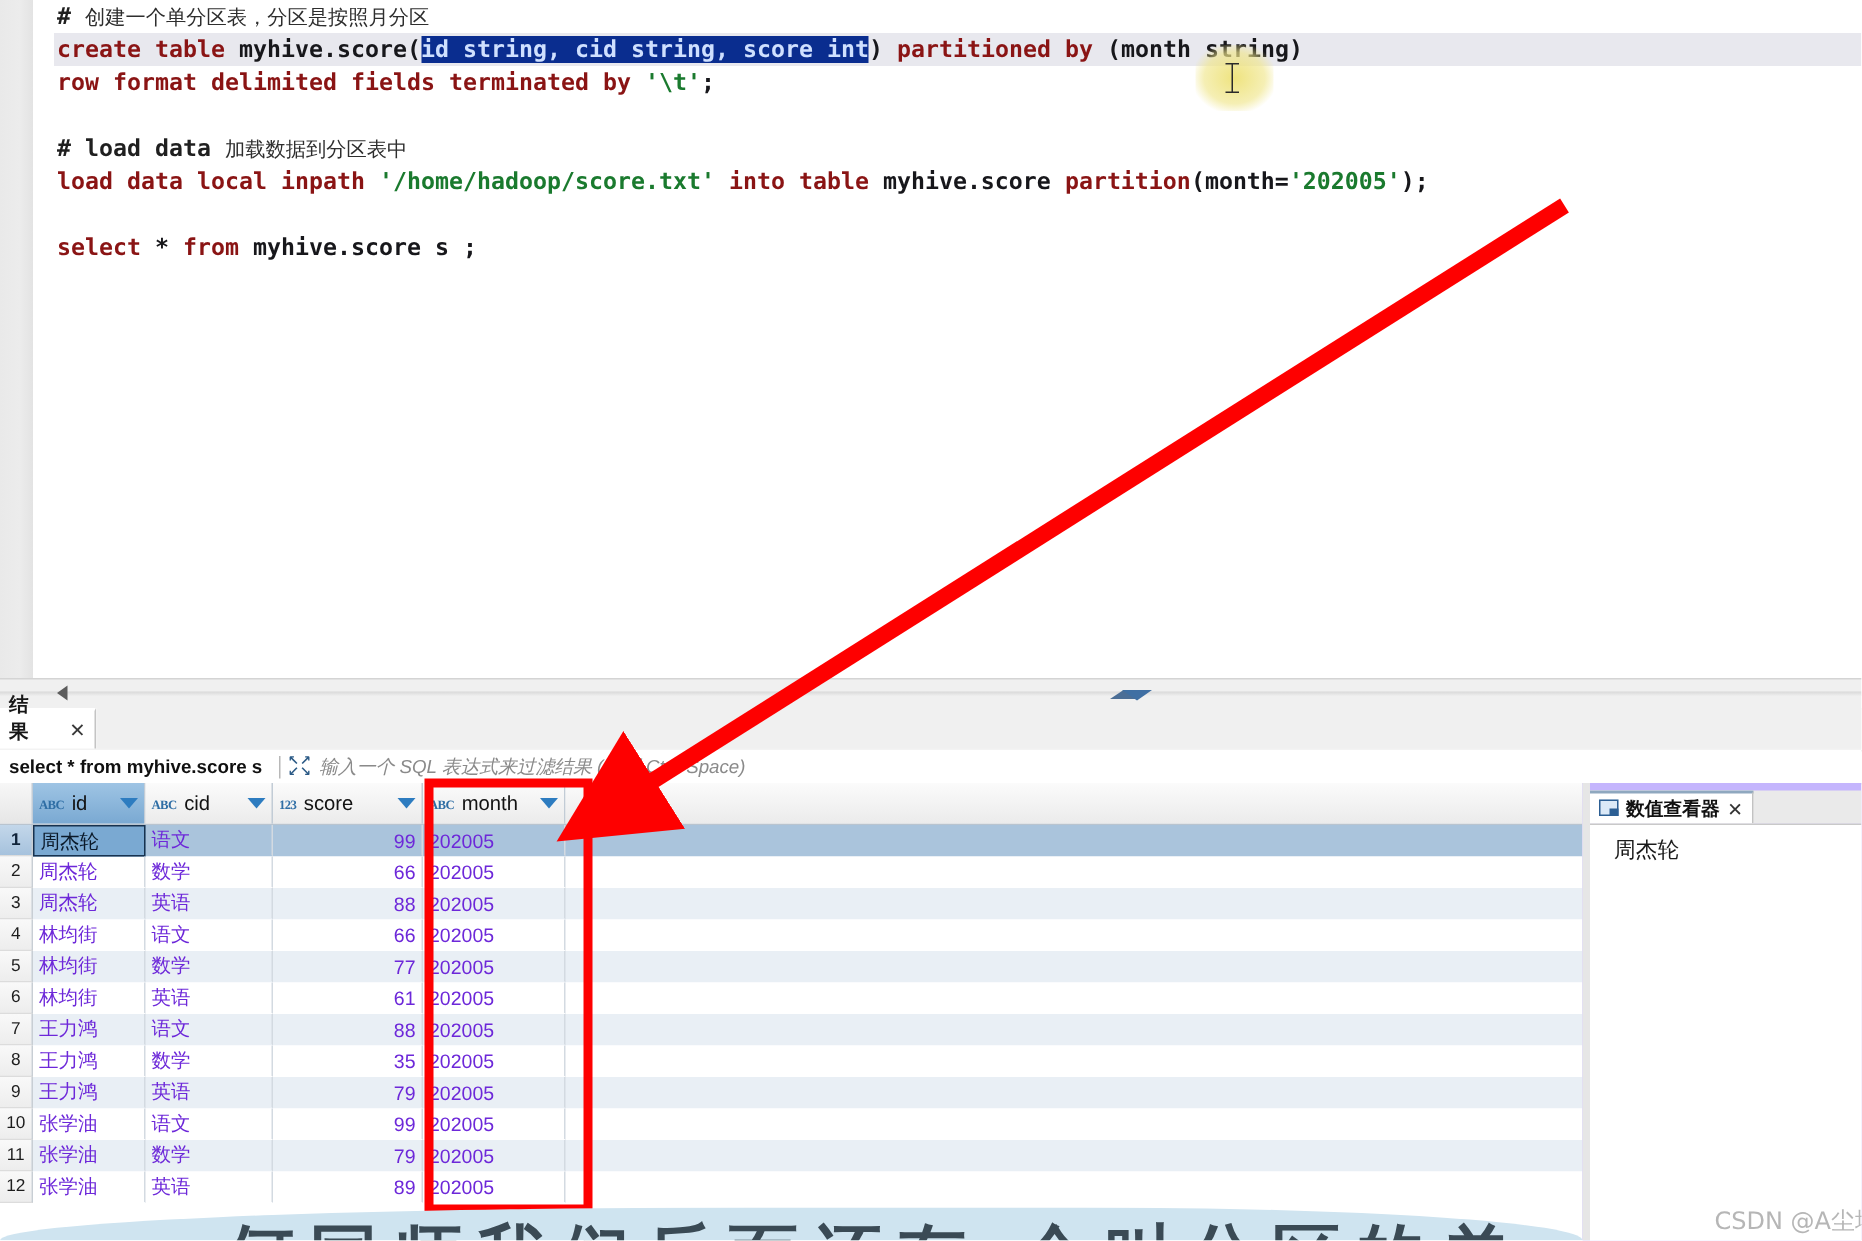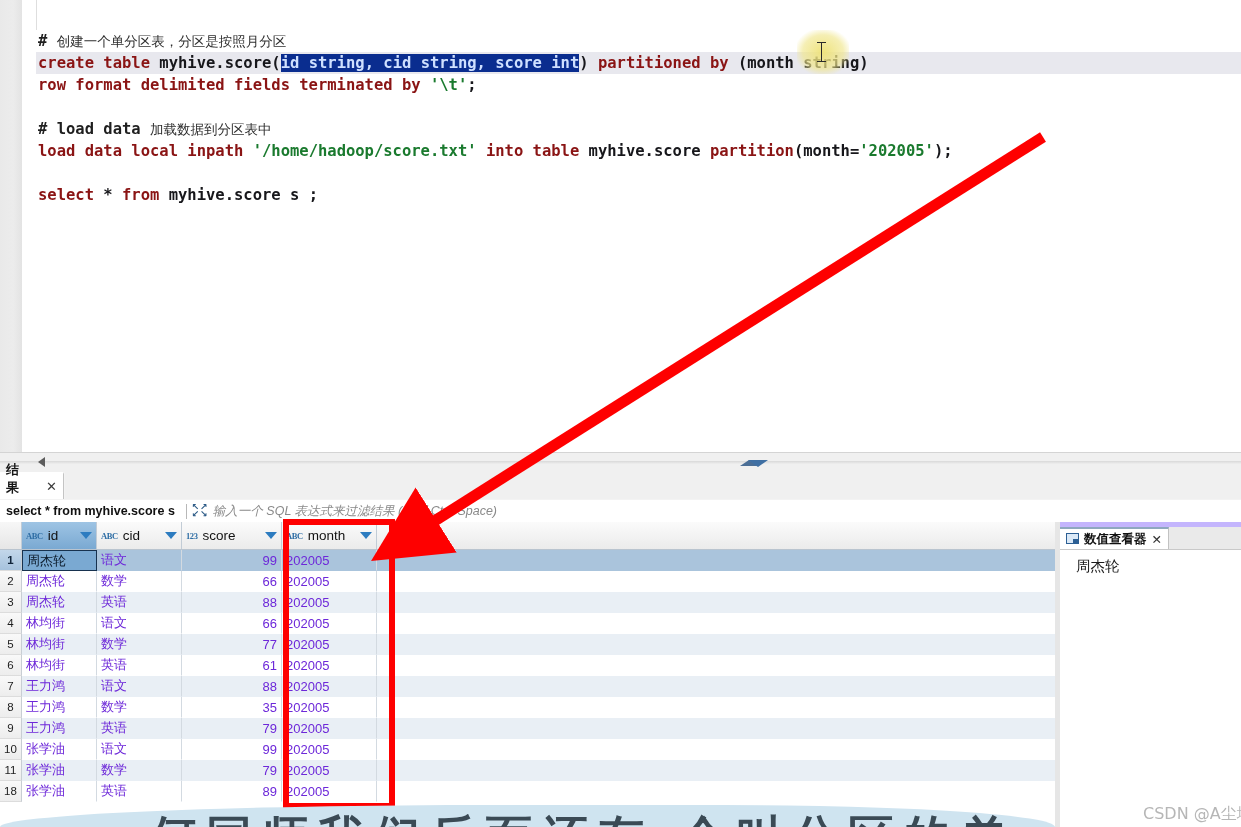--- a/index.html
+++ b/index.html
@@ -21,21 +21,21 @@
   }
   #editor-gutter-white{
     position:absolute;left:22px;top:0;width:14px;height:452px;
     background:#ffffff;border-right:1px solid #dedede;
   }
   #code-area{
     position:absolute;left:36px;top:0;right:0;height:452px;
     background:#ffffff;
     font-family:"DejaVu Sans Mono","Liberation Mono",monospace;
     font-size:15.5px;font-weight:bold;
-    white-space:pre;overflow:hidden;margin-top:30px;
+    white-space:pre;overflow:hidden;
   }
   .code-line{
     height:22px;line-height:22px;padding-left:2px;
     white-space:pre;
   }
   .code-line.cur{ background:#e8e8ee; }
   .code-line.blank{ background:transparent; }
 
   .tok-comment{color:#1f1f1f;font-weight:bold;}
   .tok-cn{color:#2e2e2e;font-weight:normal;font-family:"DejaVu Sans","Liberation Sans",sans-serif;font-size:13.5px;}
@@ -386,21 +386,21 @@
       </div>
       <div class="grow even">
         <div class="rownum">11</div>
         <div class="gcell c-id">张学油</div>
         <div class="gcell c-cid">数学</div>
         <div class="gcell c-score num">79</div>
         <div class="gcell c-month">202005</div>
         <div class="gcell c-rest"></div>
       </div>
       <div class="grow odd">
-        <div class="rownum">18</div>
+        <div class="rownum">12</div>
         <div class="gcell c-id">张学油</div>
         <div class="gcell c-cid">英语</div>
         <div class="gcell c-score num">89</div>
         <div class="gcell c-month">202005</div>
         <div class="gcell c-rest"></div>
       </div>
     </div>
 </div>
 
 <div id="value-viewer">

